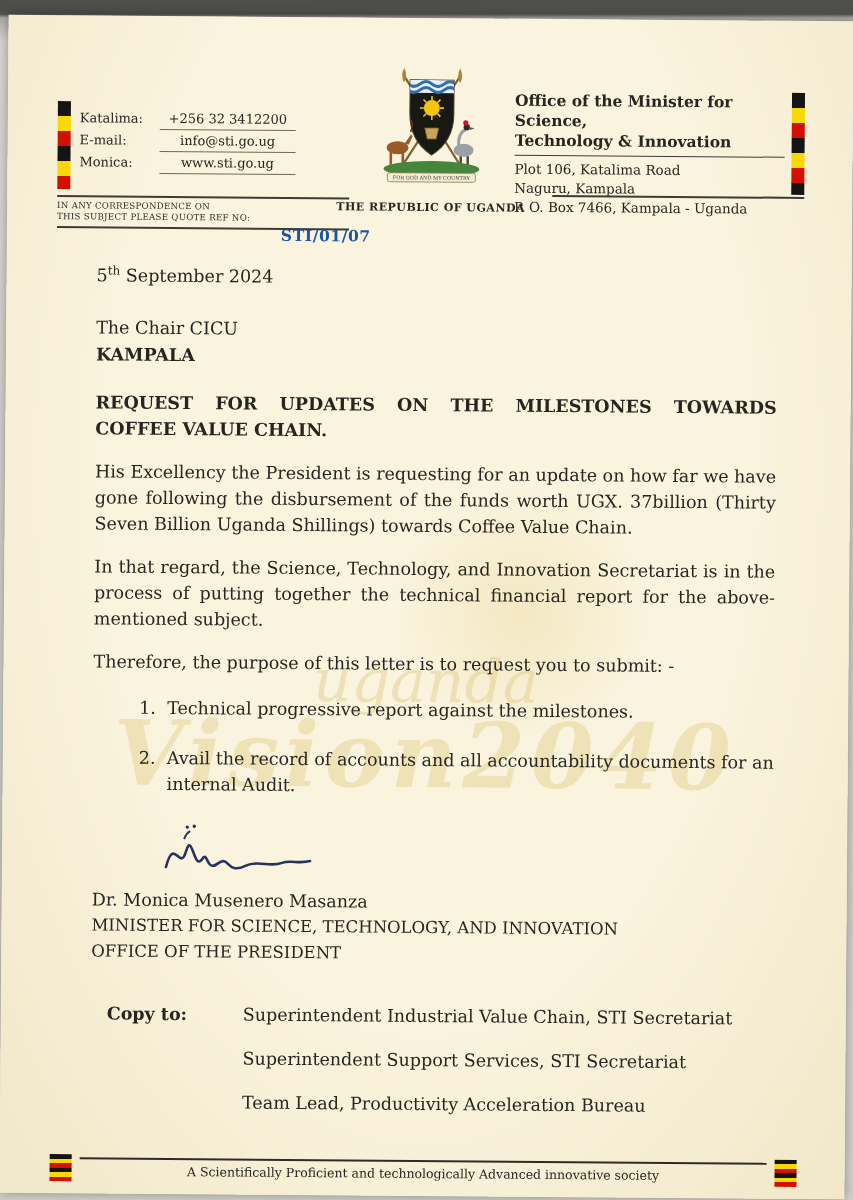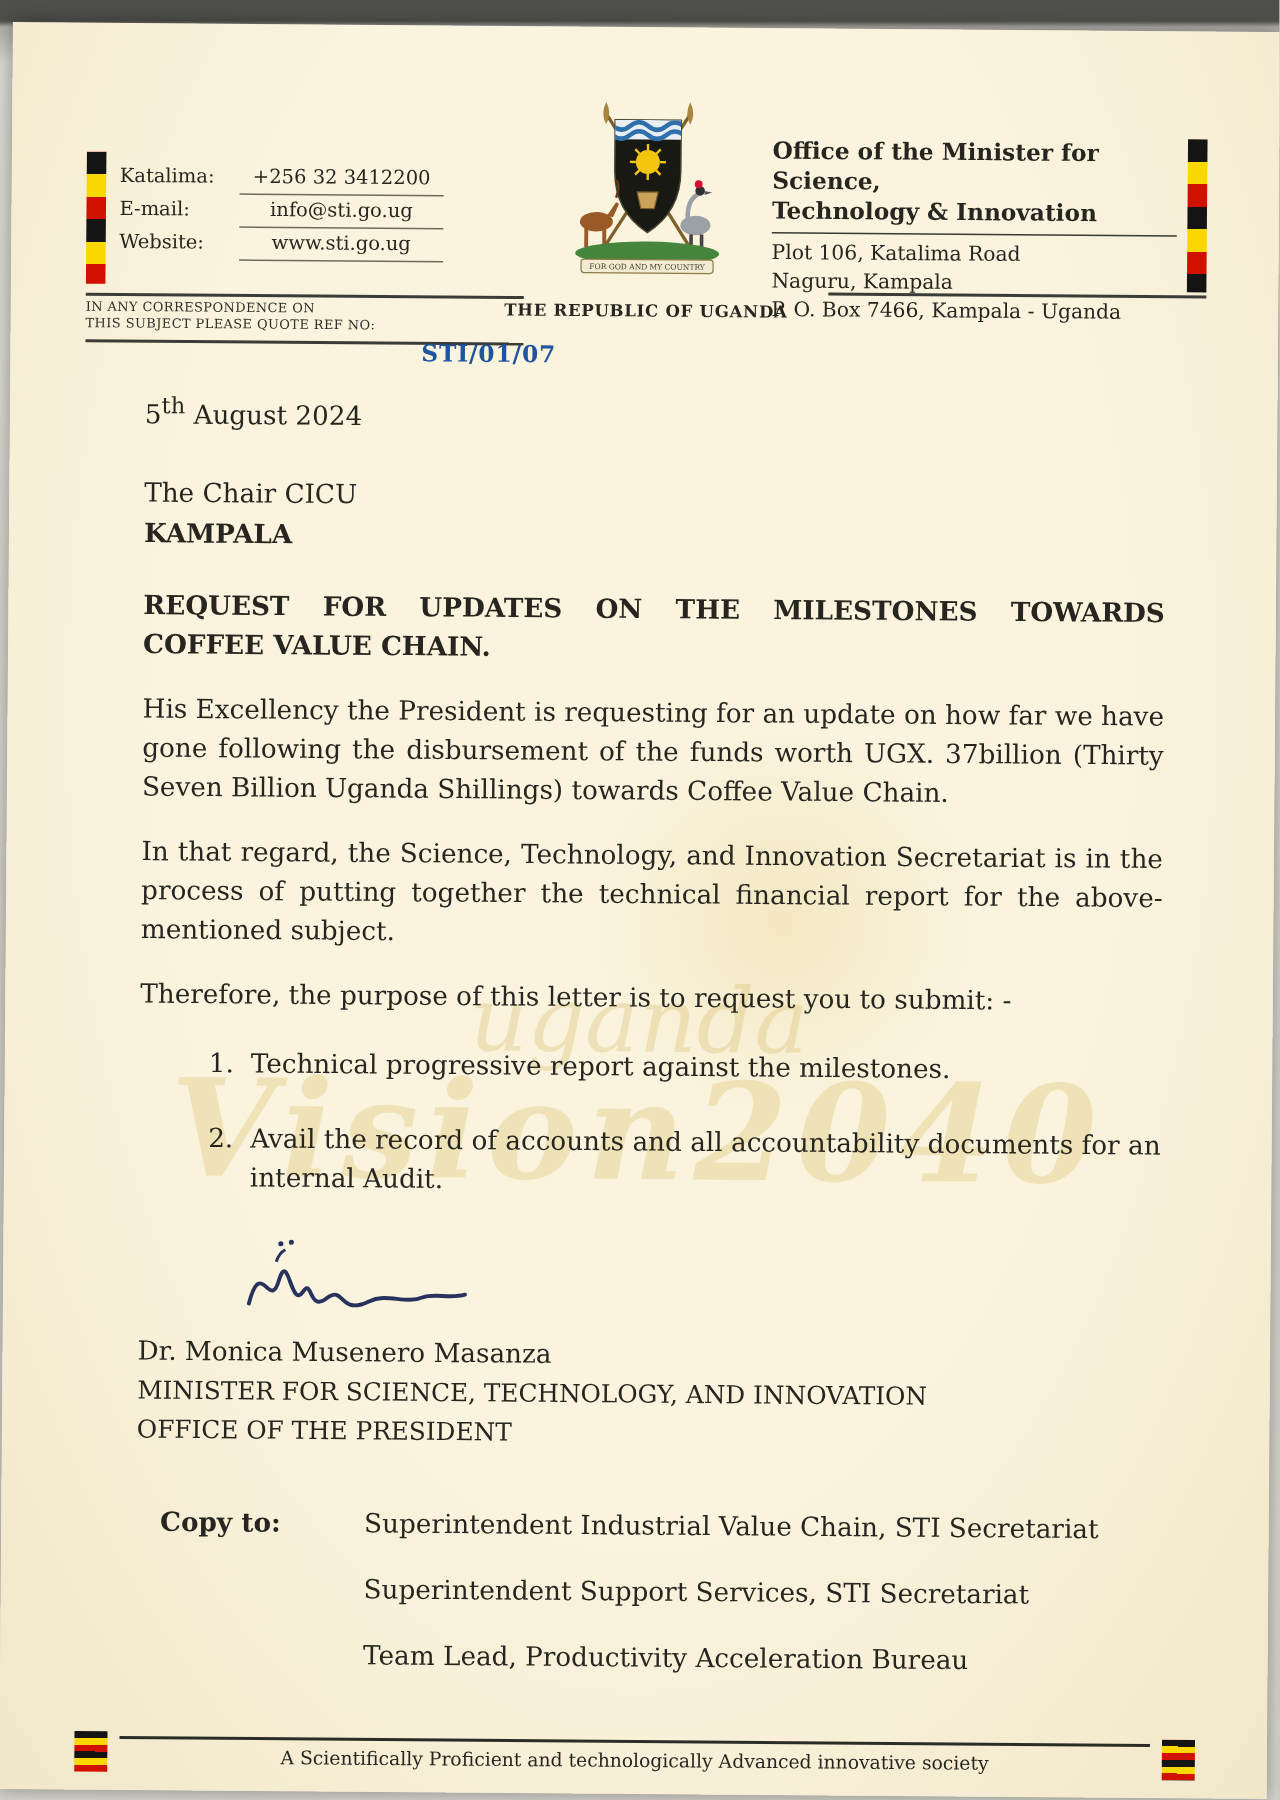--- a/index.html
+++ b/index.html
@@ -55,21 +55,21 @@
     position:absolute; left:0; top:185px; width:292px;
     font-size:8.6px; line-height:11px; letter-spacing:0.3px; color:#2e2d27;
     border-bottom:2px solid #3c3c36; padding-bottom:4px;
   }
   .caption { position:absolute; left:50%; top:183px; transform:translateX(-50%); font-size:11px; font-weight:bold; letter-spacing:0.5px; white-space:nowrap; }
   .rule-right { position:absolute; right:0; top:176px; width:252px; border-top:2px solid #3c3c36; }
   .refno { position:absolute; left:224px; top:209px; font-weight:bold; font-size:15.5px; letter-spacing:0.6px; color:#1d55a0; }
   
   .letter-body { position:relative; z-index:2; margin:10px 26px 0 40px; font-size:17.5px; line-height:26px; }
   .date { margin-top:2px; }
-  .date sup { font-size:15px; }
+  .date sup { font-size:12px; }
   .addr { margin-top:26px; }
   .addr-city { font-weight:bold; margin-top:1px; }
   .subject { margin-top:22px; font-weight:bold; }
   .subject-l1 { text-align:justify; text-align-last:justify; }
   .para { margin-top:17px; text-align:justify; }
   .olist { margin-top:20px; }
   .oli { display:flex; margin:0 0 24px 46px; }
   .oli-num { flex:0 0 28px; }
   .oli-txt { flex:1; text-align:justify; }
   .sig-wrap { margin:0 0 0 62px; height:66px; }
@@ -105,21 +105,21 @@
       <div class="contact">
         <div class="crow">
           <span class="clabel">Katalima:</span>
           <span class="cvalue">+256 32 3412200</span>
         </div>
         <div class="crow">
           <span class="clabel">E-mail:</span>
           <span class="cvalue">info@sti.go.ug</span>
         </div>
         <div class="crow">
-          <span class="clabel">Website:</span>
+          <span class="clabel">Monica:</span>
           <span class="cvalue">www.sti.go.ug</span>
         </div>
       </div>
 
       <div class="emblem">
         <svg width="112" height="124" viewBox="0 0 112 124">
           <defs>
             <clipPath id="shieldClip">
                 <path d="M34 14 h44 v34 q0 27 -22 41 q-22 -14 -22 -41 z"></path>
               </clipPath>
@@ -189,21 +189,21 @@
         <div>IN ANY CORRESPONDENCE ON</div>
         <div>THIS SUBJECT PLEASE QUOTE REF NO:</div>
       </div>
       <div class="caption">THE REPUBLIC OF UGANDA</div>
       <div class="rule-right"></div>
       <div class="refno">STI/01/07</div>
     </div>
 
     <div class="letter-body">
 
-      <div class="date"><span>5</span><sup>th</sup><span> August 2024</span></div>
+      <div class="date"><span>5</span><sup>th</sup><span> September 2024</span></div>
 
       <div class="addr">
         <div>The Chair CICU</div>
         <div class="addr-city">KAMPALA</div>
       </div>
 
       <div class="subject">
         <div class="subject-l1">REQUEST FOR UPDATES ON THE MILESTONES TOWARDS</div>
         <div>COFFEE VALUE CHAIN.</div>
       </div>

